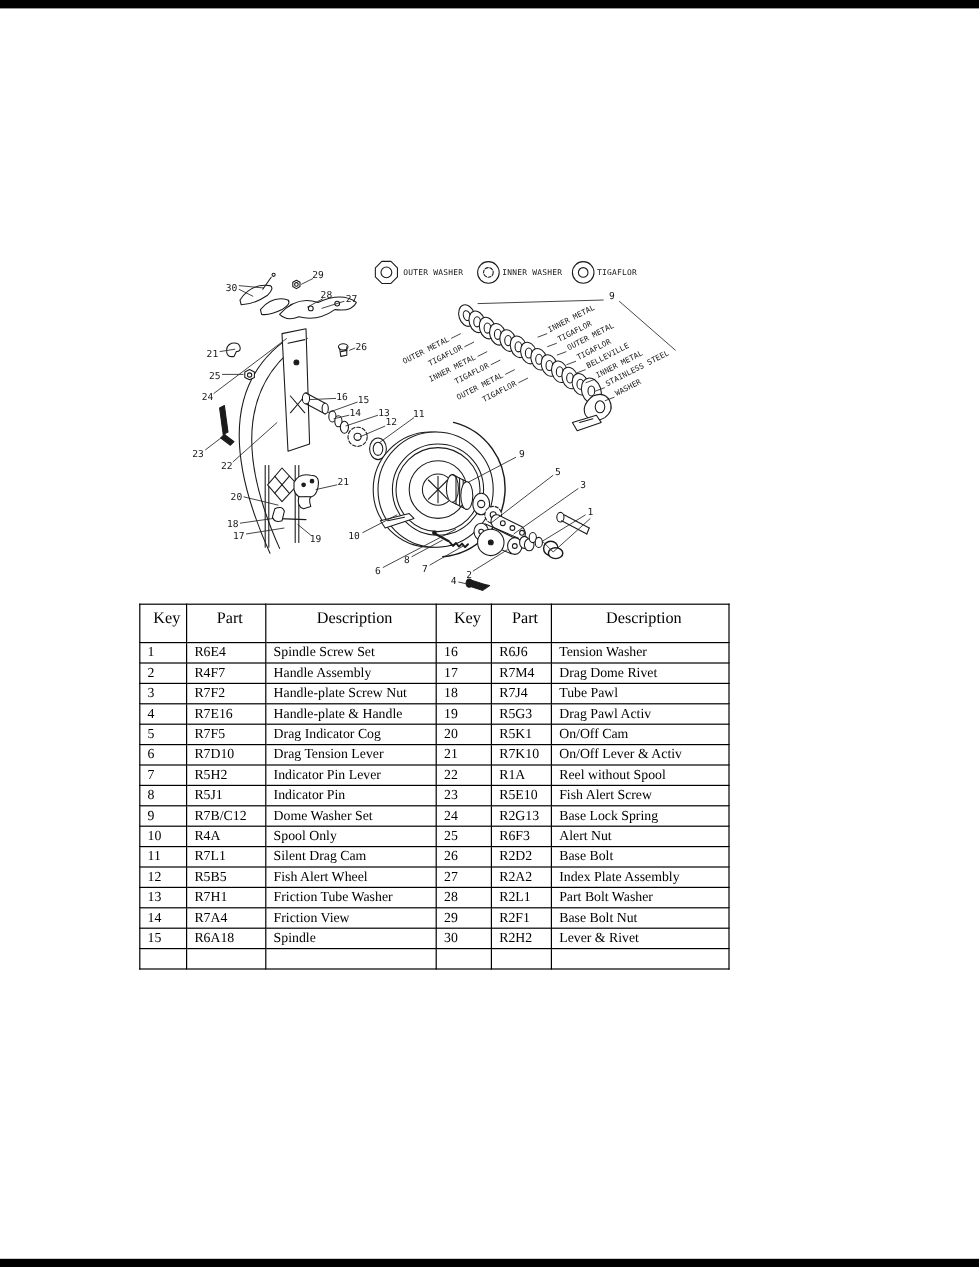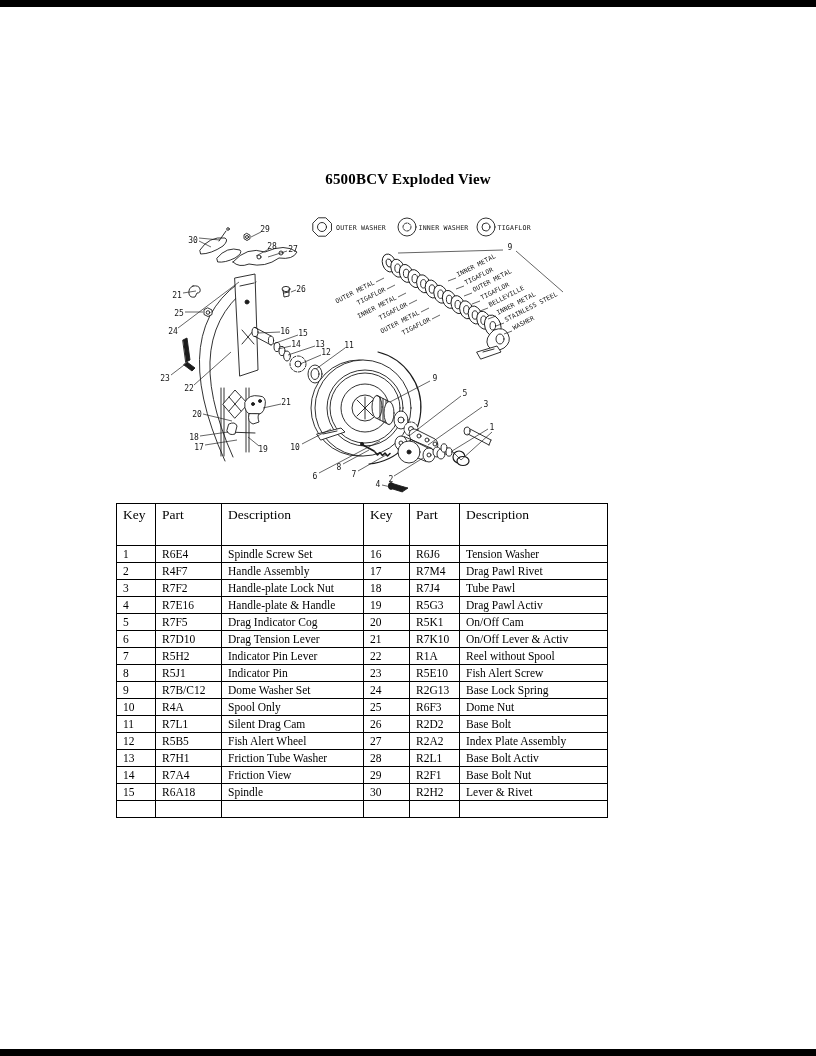--- a/index.html
+++ b/index.html
@@ -6,37 +6,36 @@
   .page{position:relative;width:816px;height:1056px;background:#fff;overflow:hidden;
         font-family:"Liberation Serif",serif;color:#000;}
   .edge{position:absolute;left:0;width:816px;height:7px;background:#000;}
   .edge.top{top:0;} .edge.bottom{bottom:0;}
   .title{position:absolute;left:0;top:171px;width:816px;text-align:center;
          font-size:15px;font-weight:bold;letter-spacing:.2px;}
   svg.diagram{position:absolute;left:155px;top:212px;}
   .parts-table{position:absolute;left:116px;top:503px;border-collapse:collapse;
                table-layout:fixed;font-family:"Liberation Serif",serif;}
   .parts-table th,.parts-table td{border:1px solid #000;overflow:hidden;white-space:nowrap;}
-  .parts-table th{font-weight:normal;font-size:13.5px;text-align:left;height:21px;
-                  padding:0 0 20px 6px;vertical-align:middle;}
+  .parts-table th{font-weight:normal;font-size:13.5px;text-align:center;height:21px;
+                  padding:0 0 10px 6px;vertical-align:middle;}
   .parts-table td{font-size:11.5px;height:15px;padding:0 0 1px 6px;vertical-align:middle;}
   .parts-table tr.empty td{height:15px;}
   text{fill:#151515;}
   .tech{font-family:"DejaVu Sans Mono",monospace;font-size:6.3px;letter-spacing:.1px;}
   .callout{font-family:"DejaVu Sans Mono",monospace;font-size:8px;}
   .legendtxt{font-family:"DejaVu Sans Mono",monospace;font-size:6.6px;letter-spacing:.2px;}
 </style>
 </head>
 <body>
 
 <div class="page">
   <div class="edge top"></div>
   <div class="edge bottom"></div>
 
-  <div class="title">6500BCV Exploded View</div>
 
   <svg class="diagram" width="460" height="296" viewBox="158 212 460 296">
     <g stroke="#1b1b1b" stroke-width="0.9" fill="none" stroke-linecap="round" stroke-linejoin="round">
 
       <g>
         <polygon points="334.2,230.8 328.8,236.2 321.2,236.2 315.8,230.8 315.8,223.2 321.2,217.8 328.8,217.8 334.2,223.2"></polygon>
         <circle cx="325" cy="227" r="4.5"></circle>
       </g>
       <g>
         <circle cx="410" cy="227" r="9"></circle>
@@ -357,26 +356,26 @@
           <td>16</td>
           <td>R6J6</td>
           <td>Tension Washer</td>
         </tr>
         <tr>
           <td>2</td>
           <td>R4F7</td>
           <td>Handle Assembly</td>
           <td>17</td>
           <td>R7M4</td>
-          <td>Drag Pawl Rivet</td>
+          <td>Drag Dome Rivet</td>
         </tr>
         <tr>
           <td>3</td>
           <td>R7F2</td>
-          <td>Handle-plate Lock Nut</td>
+          <td>Handle-plate Screw Nut</td>
           <td>18</td>
           <td>R7J4</td>
           <td>Tube Pawl</td>
         </tr>
         <tr>
           <td>4</td>
           <td>R7E16</td>
           <td>Handle-plate &amp; Handle</td>
           <td>19</td>
           <td>R5G3</td>
@@ -421,21 +420,21 @@
           <td>24</td>
           <td>R2G13</td>
           <td>Base Lock Spring</td>
         </tr>
         <tr>
           <td>10</td>
           <td>R4A</td>
           <td>Spool Only</td>
           <td>25</td>
           <td>R6F3</td>
-          <td>Dome Nut</td>
+          <td>Alert Nut</td>
         </tr>
         <tr>
           <td>11</td>
           <td>R7L1</td>
           <td>Silent Drag Cam</td>
           <td>26</td>
           <td>R2D2</td>
           <td>Base Bolt</td>
         </tr>
         <tr>
@@ -445,21 +444,21 @@
           <td>27</td>
           <td>R2A2</td>
           <td>Index Plate Assembly</td>
         </tr>
         <tr>
           <td>13</td>
           <td>R7H1</td>
           <td>Friction Tube Washer</td>
           <td>28</td>
           <td>R2L1</td>
-          <td>Base Bolt Activ</td>
+          <td>Part Bolt Washer</td>
         </tr>
         <tr>
           <td>14</td>
           <td>R7A4</td>
           <td>Friction View</td>
           <td>29</td>
           <td>R2F1</td>
           <td>Base Bolt Nut</td>
         </tr>
         <tr>

